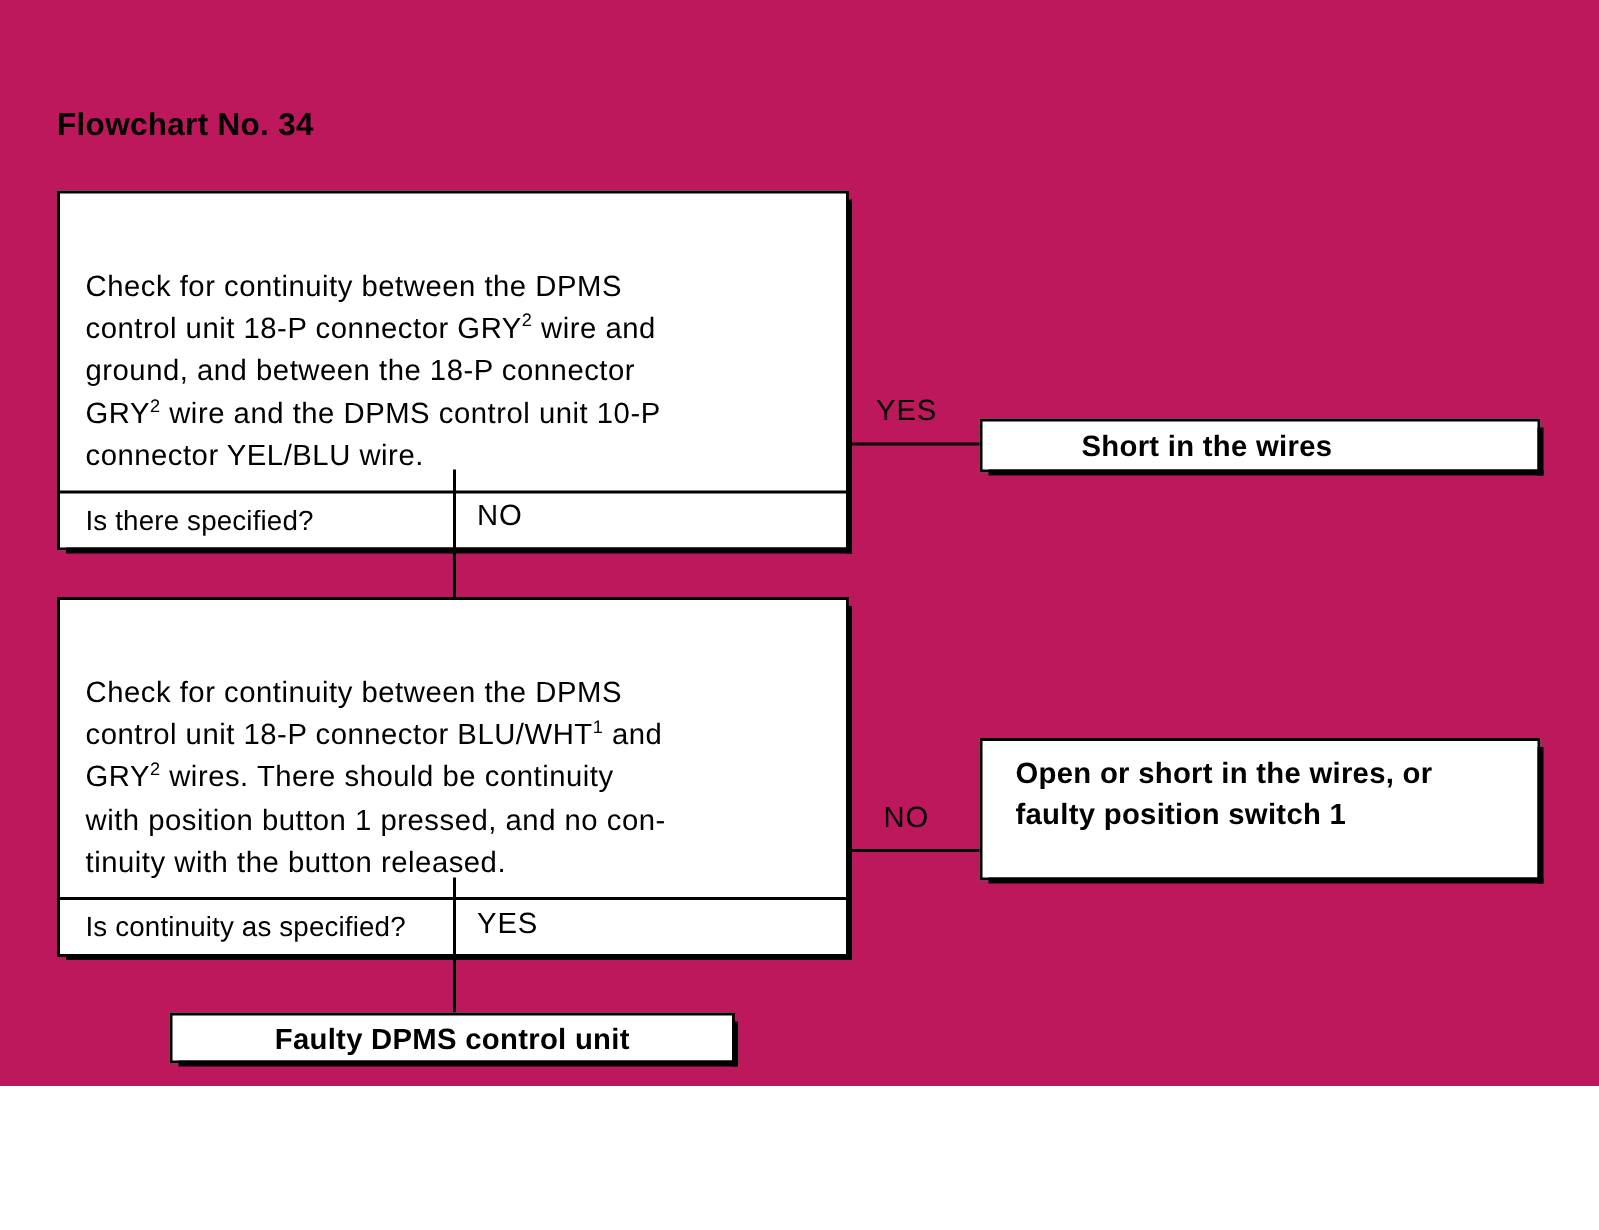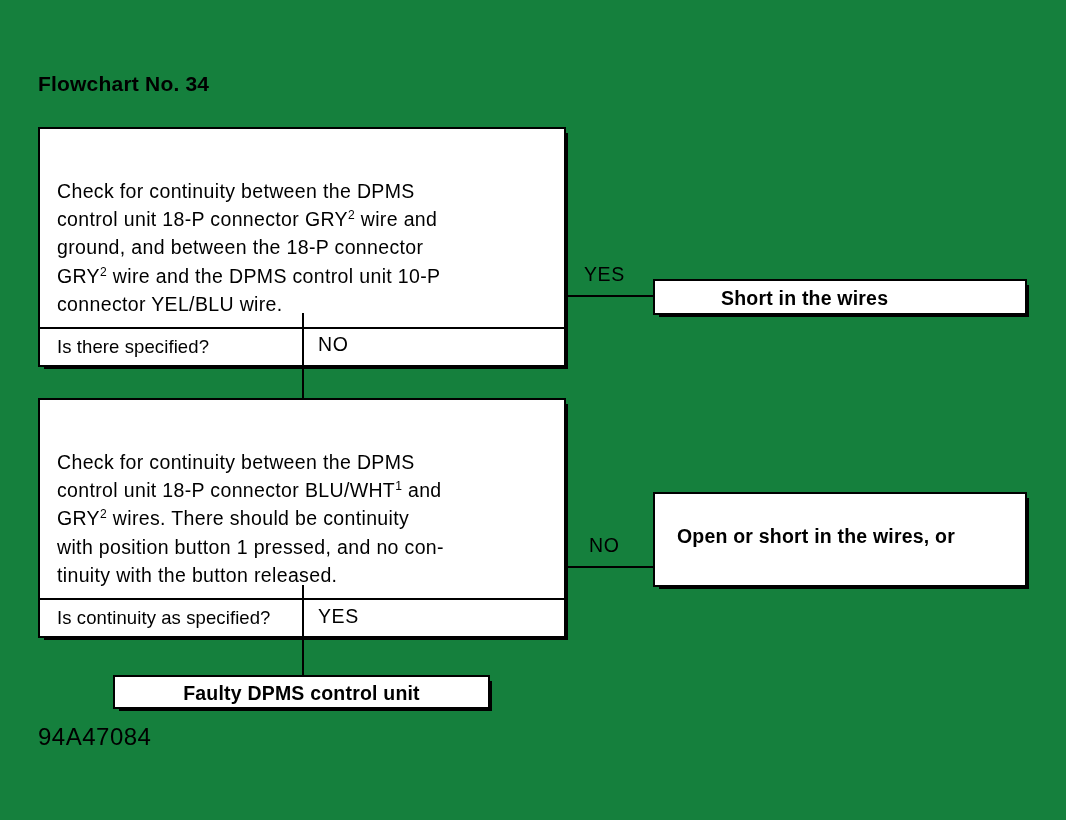--- a/index.html
+++ b/index.html
@@ -7,22 +7,22 @@
     padding: 0;
     background: #ffffff;
   }
   body {
     font-family: "Liberation Sans", sans-serif;
     color: #000000;
   }
   #page {
     position: relative;
     width: 1066px;
-    height: 820px;
-    background: #15803d;
+    height: 724px;
+    background: #be185d;
     overflow: hidden;
   }
 
   
   .chart-title {
     position: absolute;
     left: 38px;
     top: 72px;
     font-size: 21px;
     font-weight: bold;
@@ -186,21 +186,22 @@
     <div class="divider"></div>
     <div class="question">Is continuity as specified?</div>
     <div class="shadow-b"></div>
     <div class="shadow-r"></div>
   </div>
 
   <div class="hline" style="left:566px; top:566px; width:89px;"></div>
   <div class="branch-label" style="left:589px; top:534px;">NO</div>
 
   <div class="result" style="left:653px; top:492px; width:374px; height:95px;">
-    <div class="rtext" style="padding-top:9px;margin-top:20px;">Open or short in the wires, or</div>
+    <div class="rtext" style="padding-top:9px;">Open or short in the wires, or</div>
+    <div class="rtext">faulty position switch 1</div>
     <div class="shadow-b"></div>
     <div class="shadow-r"></div>
   </div>
 
   <div class="vline" style="left:302px; top:585px; width:2px; height:90px;"></div>
   <div class="branch-label" style="left:318px; top:605px;">YES</div>
 
   <div class="result" style="left:113px; top:675px; width:377px; height:34px; text-align:center;">
     <div class="rtext" style="padding-top:3px;">Faulty DPMS control unit</div>
     <div class="shadow-b"></div>

